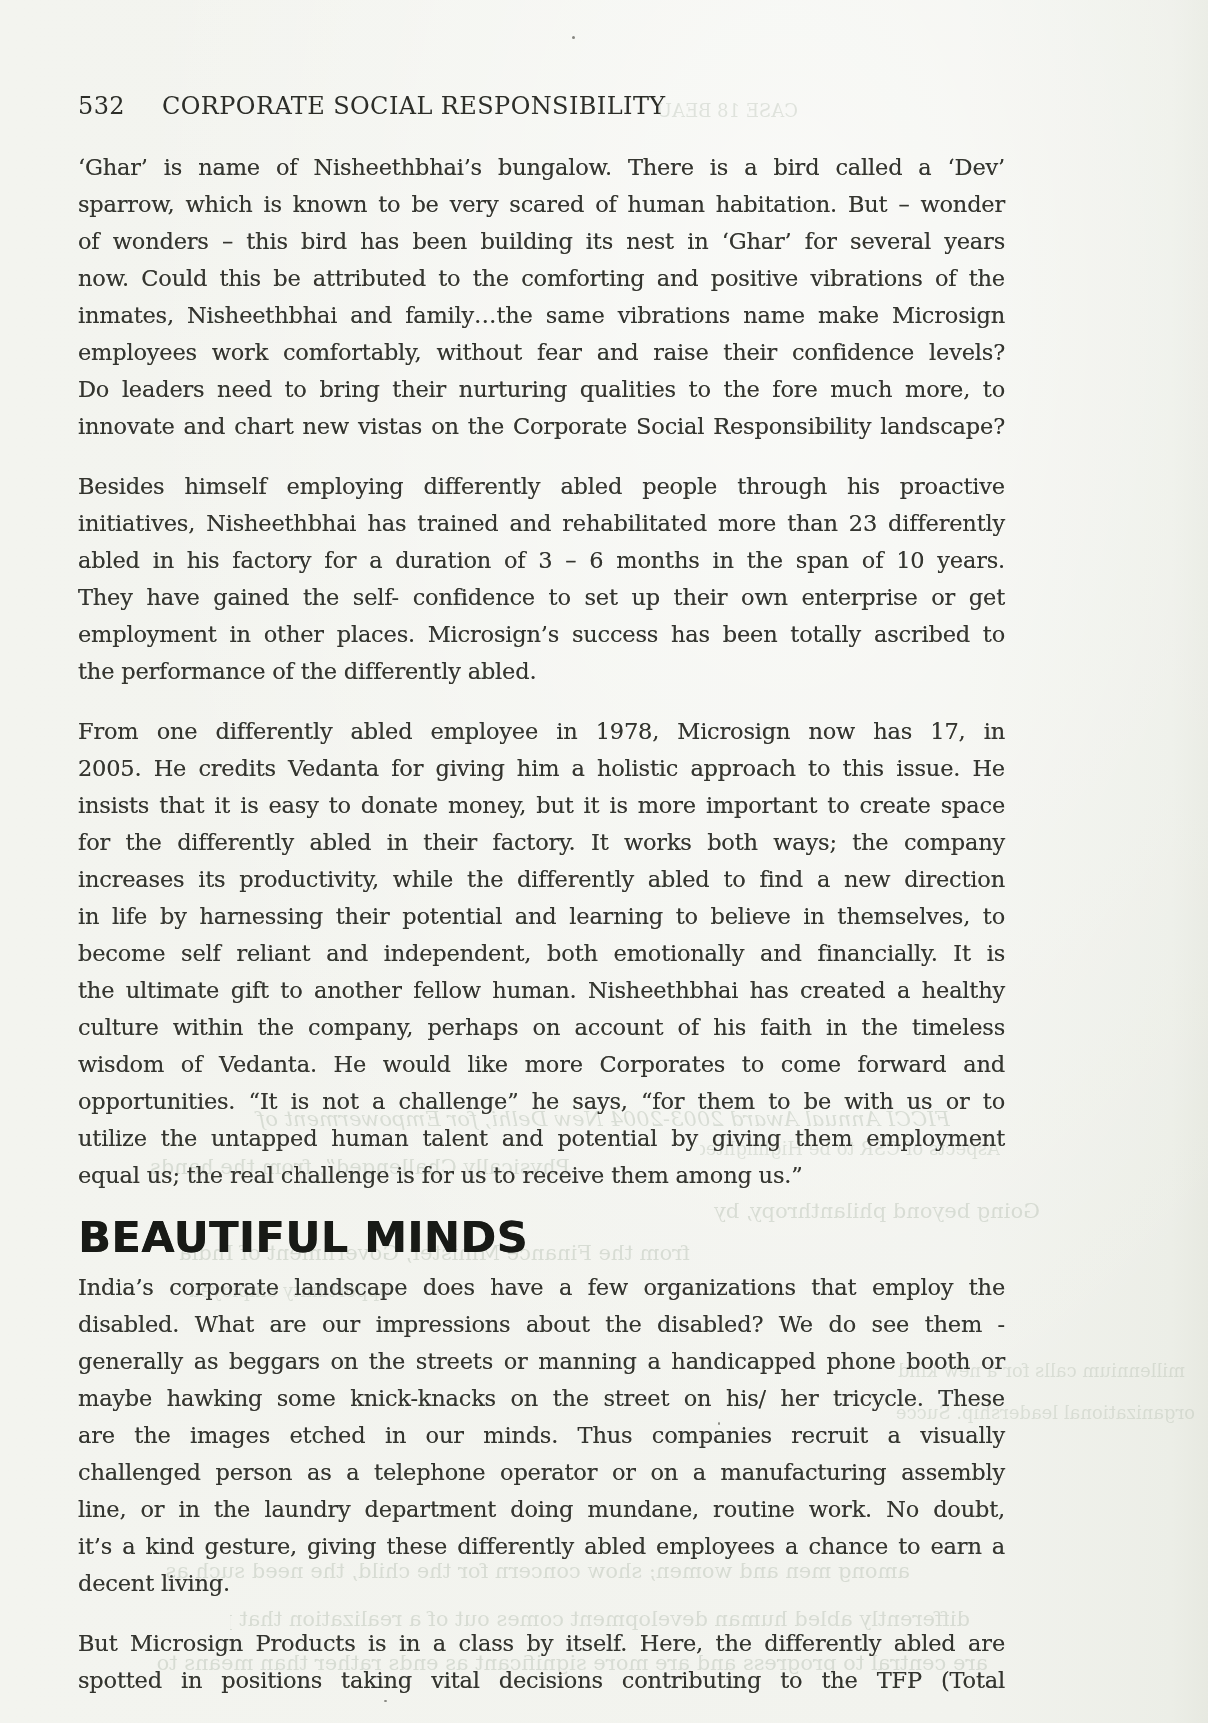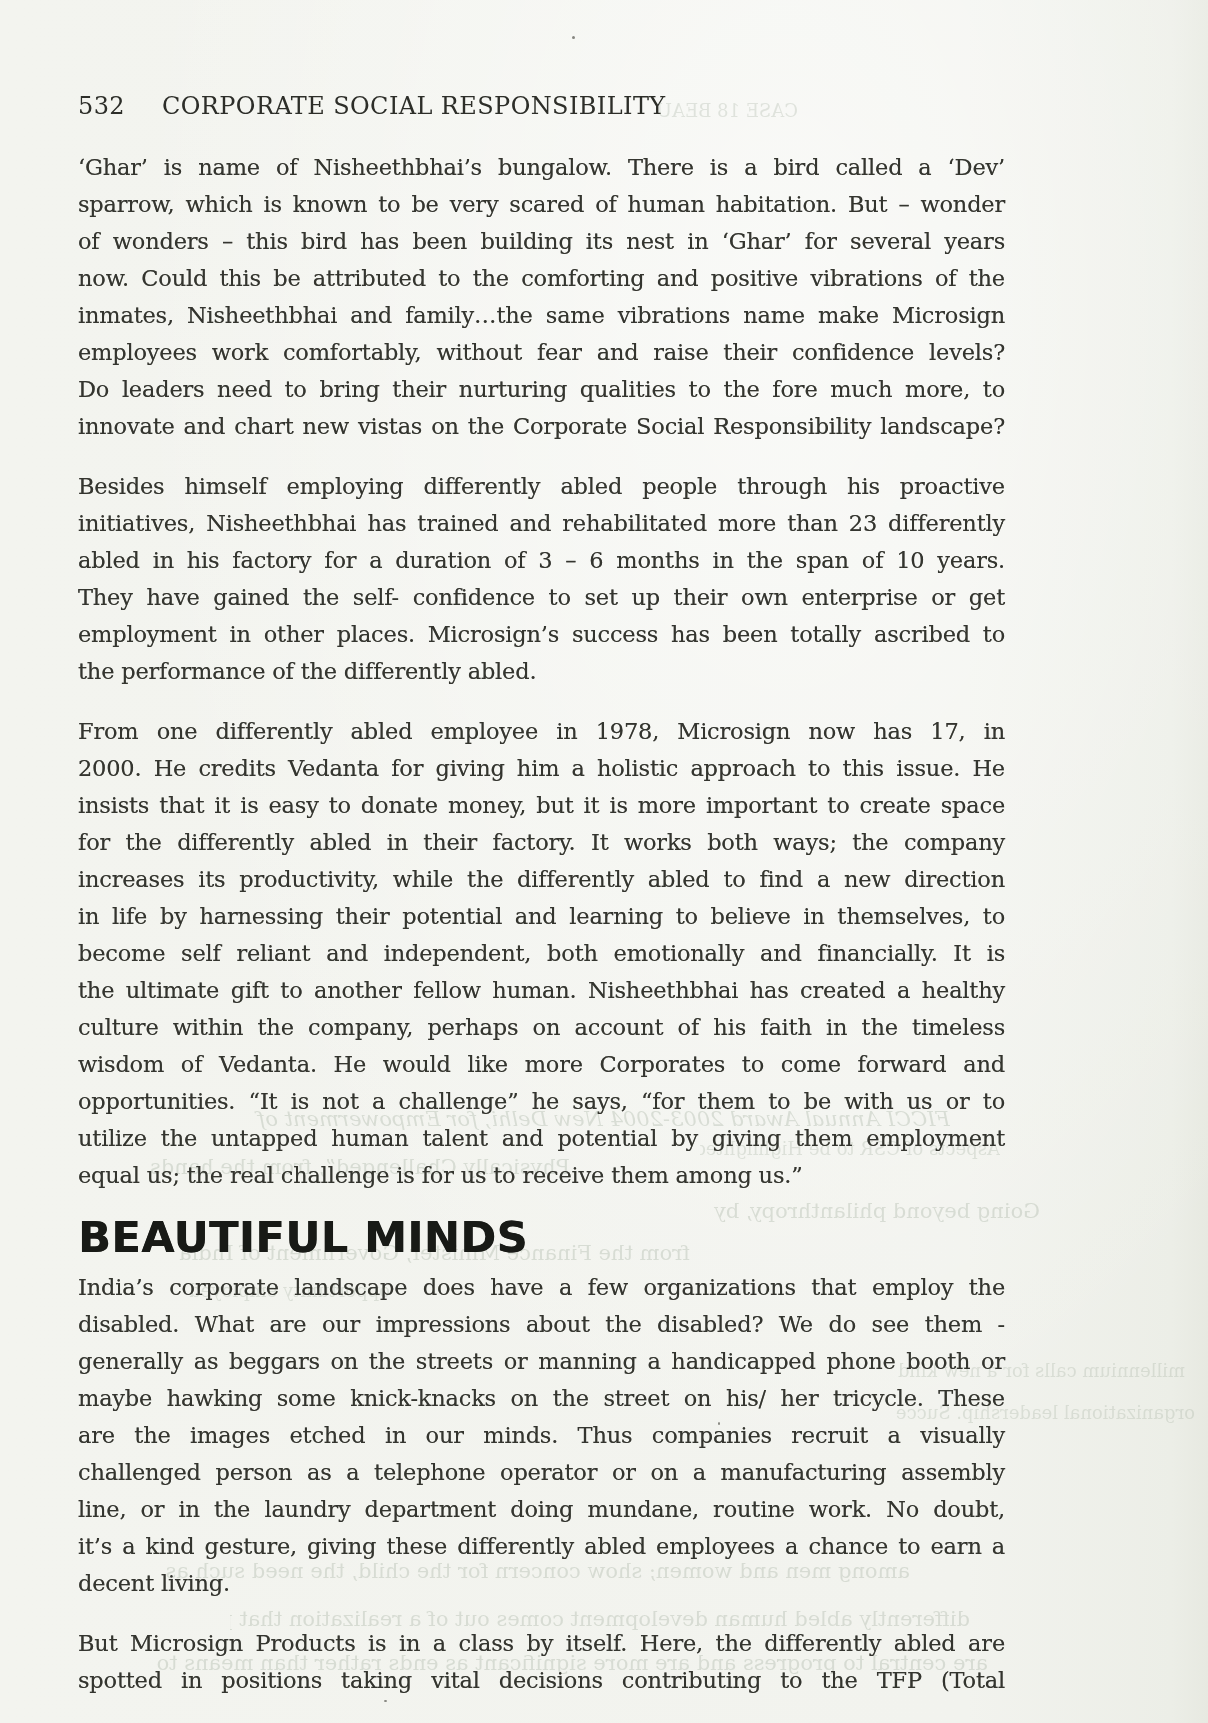--- a/index.html
+++ b/index.html
@@ -98,21 +98,21 @@
       <div class="line">Besides himself employing differently abled people through his proactive</div>
       <div class="line">initiatives, Nisheethbhai has trained and rehabilitated more than 23 differently</div>
       <div class="line">abled in his factory for a duration of 3 – 6 months in the span of 10 years.</div>
       <div class="line">They have gained the self- confidence to set up their own enterprise or get</div>
       <div class="line">employment in other places. Microsign’s success has been totally ascribed to</div>
       <div class="line last">the performance of the differently abled.</div>
     </div>
 
     <div class="para">
       <div class="line">From one differently abled employee in 1978, Microsign now has 17, in</div>
-      <div class="line">2000. He credits Vedanta for giving him a holistic approach to this issue. He</div>
+      <div class="line">2005. He credits Vedanta for giving him a holistic approach to this issue. He</div>
       <div class="line">insists that it is easy to donate money, but it is more important to create space</div>
       <div class="line">for the differently abled in their factory. It works both ways; the company</div>
       <div class="line">increases its productivity, while the differently abled to find a new direction</div>
       <div class="line">in life by harnessing their potential and learning to believe in themselves, to</div>
       <div class="line">become self reliant and independent, both emotionally and financially. It is</div>
       <div class="line">the ultimate gift to another fellow human. Nisheethbhai has created a healthy</div>
       <div class="line">culture within the company, perhaps on account of his faith in the timeless</div>
       <div class="line">wisdom of Vedanta. He would like more Corporates to come forward and</div>
       <div class="line">opportunities. “It is not a challenge” he says, “for them to be with us or to</div>
       <div class="line">utilize the untapped human talent and potential by giving them employment</div>

